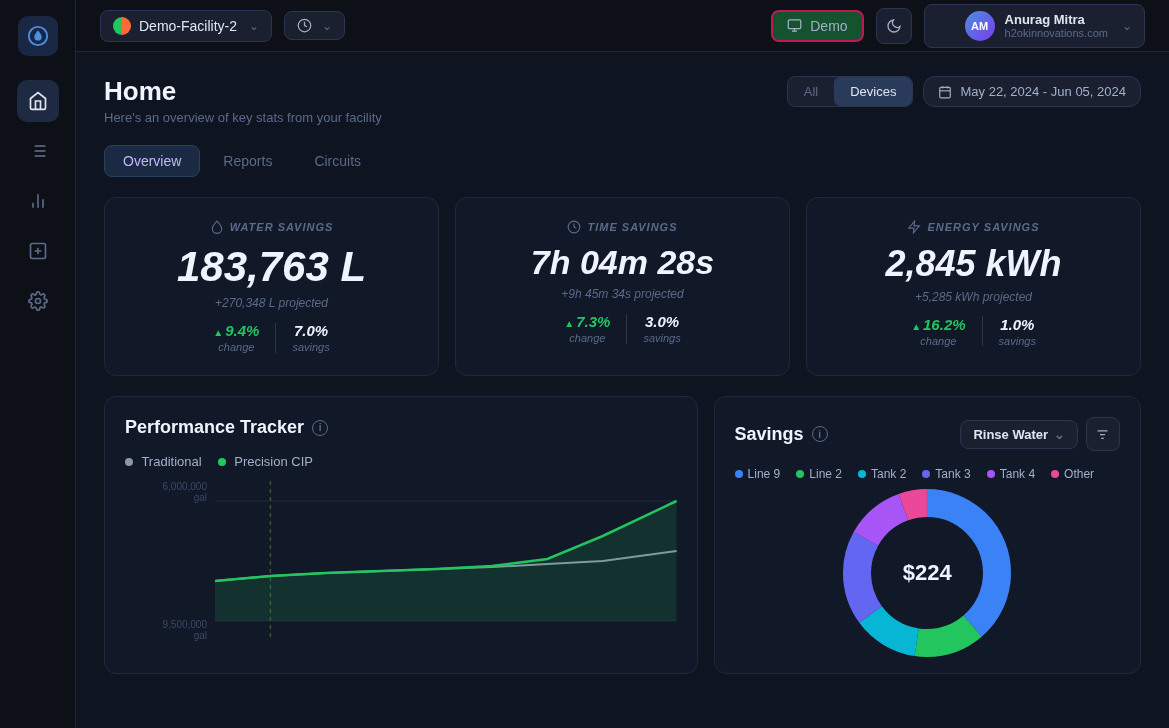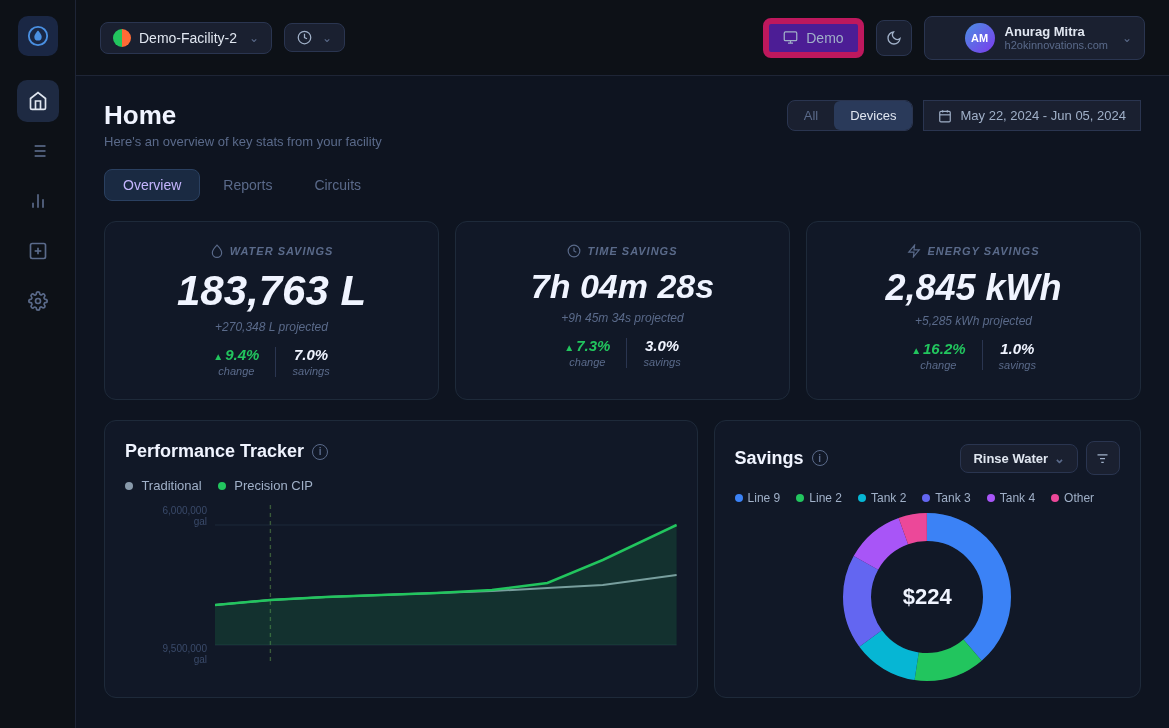--- a/index.html
+++ b/index.html
@@ -49,21 +49,21 @@
     .main {
       flex: 1;
       background: #0e1420;
       display: flex;
       flex-direction: column;
       overflow: hidden;
     }
 
     
     .topnav {
-      height: 76px;
+      height: 52px;
       background: #0d1117;
       border-bottom: 1px solid #1e2536;
       display: flex;
       align-items: center;
       padding: 0 24px;
       gap: 12px;
       flex-shrink: 0;
     }
     .facility-selector {
       display: flex; align-items: center; gap: 8px;
@@ -86,22 +86,22 @@
       border-radius: 8px;
       padding: 6px 12px;
       cursor: pointer;
       color: #a0b0c8;
       display: flex; align-items: center; gap: 6px;
       font-size: 14px;
     }
     .nav-spacer { flex: 1; }
     .demo-btn {
       display: flex; align-items: center; gap: 8px;
-      background: #4c1d95;
-      border: 6px solid #be185d;
+      background: #14532d;
+      border: 2px solid #be185d;
       border-radius: 8px;
       padding: 6px 14px;
       cursor: pointer;
       color: #a0b0c8;
       font-size: 14px;
     }
     .theme-btn {
       width: 36px; height: 36px;
       background: #1a2030;
       border: 1px solid #2a3550;
@@ -166,21 +166,21 @@
     }
     .toggle-btn.active {
       background: #2a3a5a;
       color: #e0e6f0;
       border-radius: 6px;
     }
     .date-picker {
       display: flex; align-items: center; gap: 8px;
       background: #1a2030;
       border: 1px solid #2a3550;
-      border-radius: 0;
+      border-radius: 12px;
       padding: 7px 14px;
       font-size: 13px;
       color: #a0b0c8;
       cursor: pointer;
     }
 
     
     .tabs {
       display: flex;
       gap: 4px;

